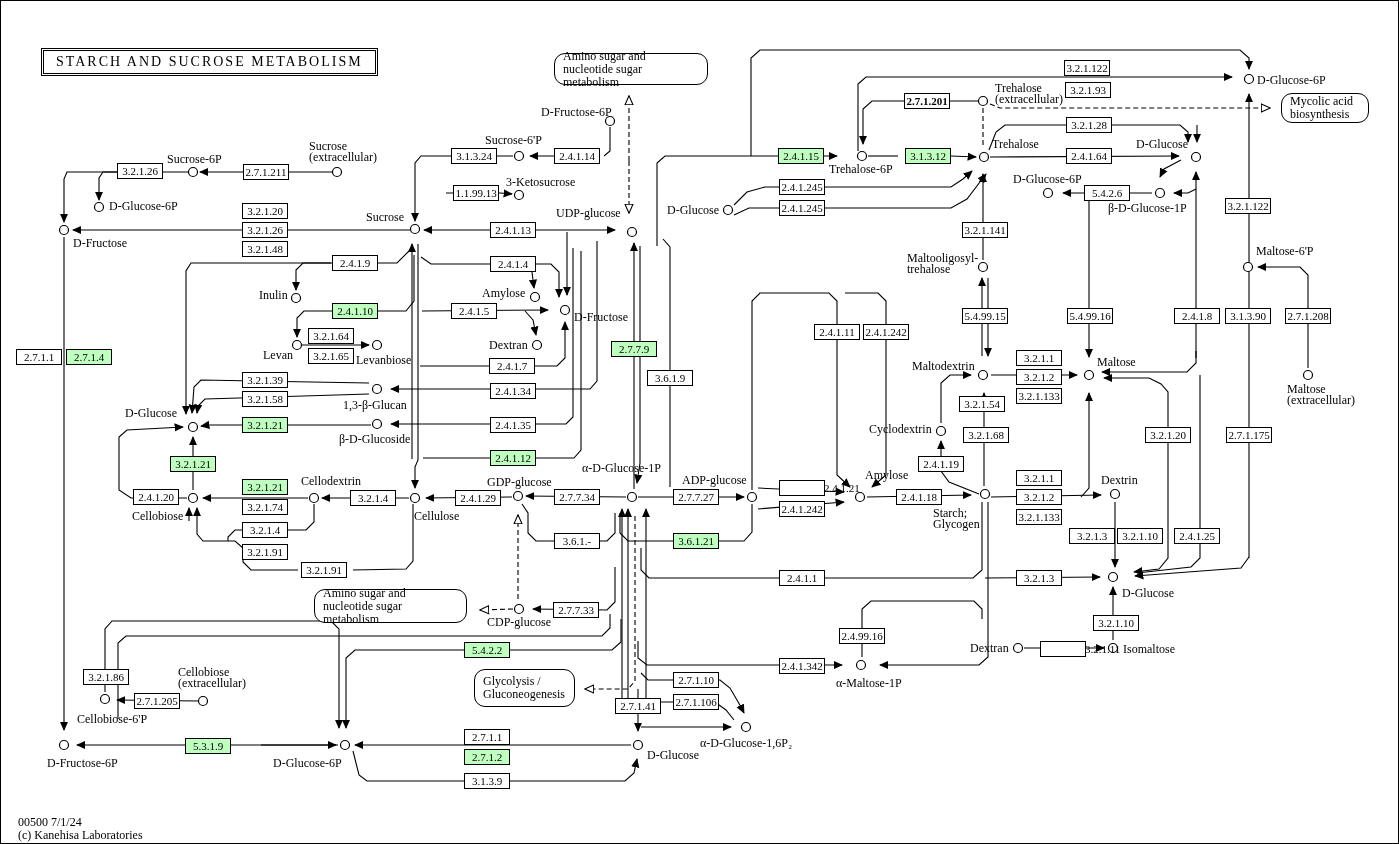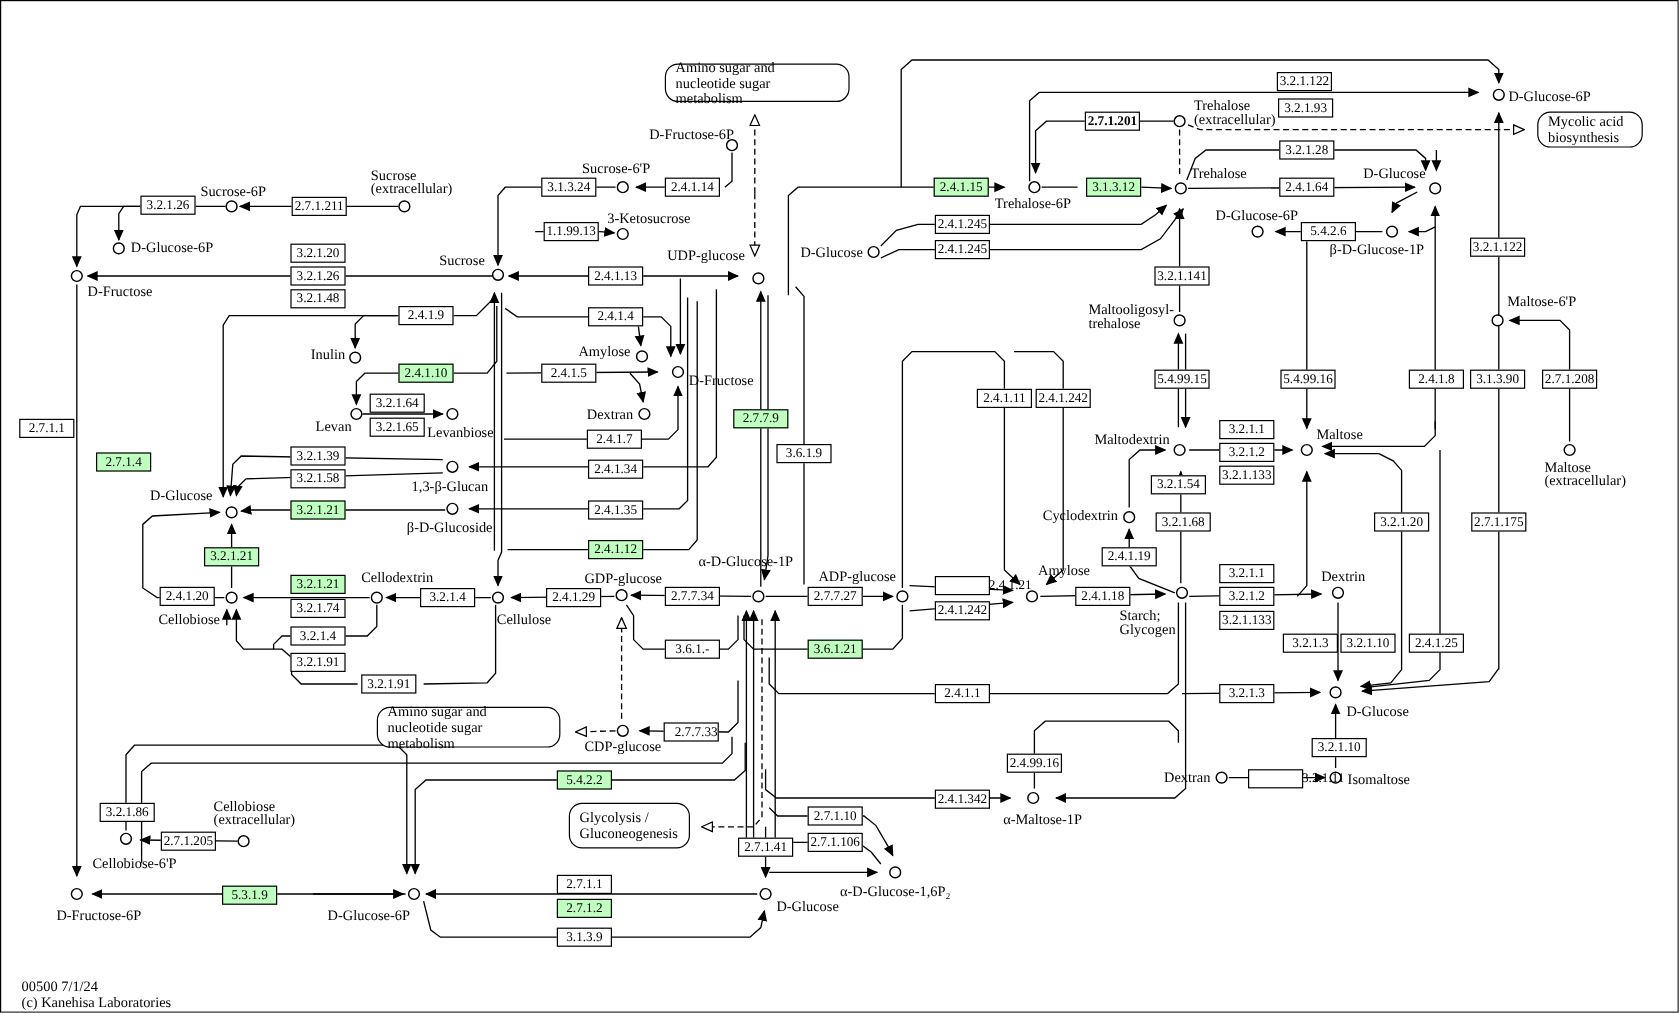--- a/index.html
+++ b/index.html
@@ -194,33 +194,34 @@
       <circle cx="1112" cy="647" r="4.5" fill="#fff" stroke="#000" stroke-width="1.2"></circle>
       <circle cx="860" cy="664" r="4.5" fill="#fff" stroke="#000" stroke-width="1.2"></circle>
       <circle cx="518" cy="608" r="4.5" fill="#fff" stroke="#000" stroke-width="1.2"></circle>
       <circle cx="202" cy="700" r="4.5" fill="#fff" stroke="#000" stroke-width="1.2"></circle>
       <circle cx="104" cy="698" r="4.5" fill="#fff" stroke="#000" stroke-width="1.2"></circle>
       <circle cx="63" cy="744" r="4.5" fill="#fff" stroke="#000" stroke-width="1.2"></circle>
       <circle cx="344" cy="744" r="4.5" fill="#fff" stroke="#000" stroke-width="1.2"></circle>
       <circle cx="637" cy="744" r="4.5" fill="#fff" stroke="#000" stroke-width="1.2"></circle>
       <circle cx="745" cy="726" r="4.5" fill="#fff" stroke="#000" stroke-width="1.2"></circle>
     </svg>
+  <div class="titlebox">STARCH AND SUCROSE METABOLISM</div>
   <div class="footer" style="left:17px;top:815px;position:absolute">00500 7/1/24</div>
   <div class="footer" style="left:17px;top:828px;position:absolute">(c) Kanehisa Laboratories</div>
 <div class="ec" style="left: 116px; top: 162px; width: 46px; height: 16px;">3.2.1.26</div>
     <div class="ec" style="left: 242px; top: 163px; width: 46px; height: 16px;">2.7.1.211</div>
     <div class="ec" style="left: 241px; top: 202px; width: 46px; height: 16px;">3.2.1.20</div>
     <div class="ec" style="left: 241px; top: 221px; width: 46px; height: 16px;">3.2.1.26</div>
     <div class="ec" style="left: 241px; top: 240px; width: 46px; height: 16px;">3.2.1.48</div>
     <div class="ec" style="left: 331px; top: 254px; width: 46px; height: 16px;">2.4.1.9</div>
     <div class="ec green" style="left: 331px; top: 302px; width: 46px; height: 16px;">2.4.1.10</div>
     <div class="ec" style="left: 307px; top: 327px; width: 46px; height: 16px;">3.2.1.64</div>
     <div class="ec" style="left: 307px; top: 347px; width: 46px; height: 16px;">3.2.1.65</div>
     <div class="ec" style="left: 15px; top: 348px; width: 46px; height: 16px;">2.7.1.1</div>
-    <div class="ec green" style="left: 79px; top: 348px; width: 46px; height: 16px; margin-top: 28px;">2.7.1.4</div>
+    <div class="ec green" style="left: 65px; top: 348px; width: 46px; height: 16px;">2.7.1.4</div>
     <div class="ec" style="left: 241px; top: 371px; width: 46px; height: 16px;">3.2.1.39</div>
     <div class="ec" style="left: 241px; top: 390px; width: 46px; height: 16px;">3.2.1.58</div>
     <div class="ec green" style="left: 241px; top: 416px; width: 46px; height: 16px;">3.2.1.21</div>
     <div class="ec green" style="left: 169px; top: 455px; width: 46px; height: 16px;">3.2.1.21</div>
     <div class="ec" style="left: 132px; top: 488px; width: 46px; height: 16px;">2.4.1.20</div>
     <div class="ec green" style="left: 241px; top: 478px; width: 46px; height: 16px;">3.2.1.21</div>
     <div class="ec" style="left: 241px; top: 498px; width: 46px; height: 16px;">3.2.1.74</div>
     <div class="ec" style="left: 241px; top: 521px; width: 46px; height: 16px;">3.2.1.4</div>
     <div class="ec" style="left: 241px; top: 543px; width: 46px; height: 16px;">3.2.1.91</div>
     <div class="ec" style="left: 349px; top: 489px; width: 46px; height: 16px;">3.2.1.4</div>
@@ -238,21 +239,21 @@
     <div class="ec" style="left: 489px; top: 382px; width: 46px; height: 16px;">2.4.1.34</div>
     <div class="ec" style="left: 489px; top: 416px; width: 46px; height: 16px;">2.4.1.35</div>
     <div class="ec green" style="left: 489px; top: 449px; width: 46px; height: 16px;">2.4.1.12</div>
     <div class="ec green" style="left: 610px; top: 340px; width: 46px; height: 16px;">2.7.7.9</div>
     <div class="ec" style="left: 646px; top: 369px; width: 46px; height: 16px;">3.6.1.9</div>
     <div class="ec" style="left: 454px; top: 489px; width: 46px; height: 16px;">2.4.1.29</div>
     <div class="ec" style="left: 553px; top: 488px; width: 46px; height: 16px;">2.7.7.34</div>
     <div class="ec" style="left: 672px; top: 488px; width: 46px; height: 16px;">2.7.7.27</div>
     <div class="ec" style="left: 553px; top: 532px; width: 46px; height: 16px;">3.6.1.-</div>
     <div class="ec green" style="left: 672px; top: 532px; width: 46px; height: 16px;">3.6.1.21</div>
-    <div class="ec" style="left: 552px; top: 601px; width: 46px; height: 16px; text-align: right;">2.7.7.33</div>
+    <div class="ec" style="left: 552px; top: 601px; width: 46px; height: 16px;">2.7.7.33</div>
     <div class="ec green" style="left: 463px; top: 641px; width: 46px; height: 16px;">5.4.2.2</div>
     <div class="ec" style="left: 672px; top: 671px; width: 46px; height: 16px;">2.7.1.10</div>
     <div class="ec" style="left: 672px; top: 693px; width: 46px; height: 16px;">2.7.1.106</div>
     <div class="ec" style="left: 614px; top: 697px; width: 46px; height: 16px;">2.7.1.41</div>
     <div class="ec" style="left: 463px; top: 728px; width: 46px; height: 16px;">2.7.1.1</div>
     <div class="ec green" style="left: 463px; top: 748px; width: 46px; height: 16px;">2.7.1.2</div>
     <div class="ec" style="left: 463px; top: 772px; width: 46px; height: 16px;">3.1.3.9</div>
     <div class="ec green" style="left: 777px; top: 147px; width: 46px; height: 16px;">2.4.1.15</div>
     <div class="ec" style="left: 778px; top: 178px; width: 46px; height: 16px;">2.4.1.245</div>
     <div class="ec" style="left: 778px; top: 199px; width: 46px; height: 16px;">2.4.1.245</div>

